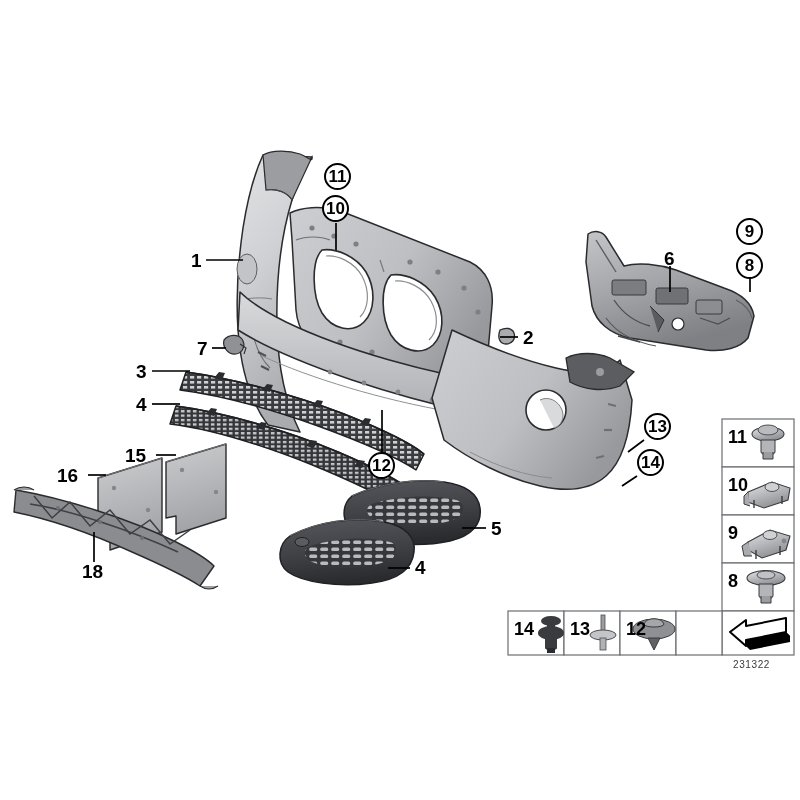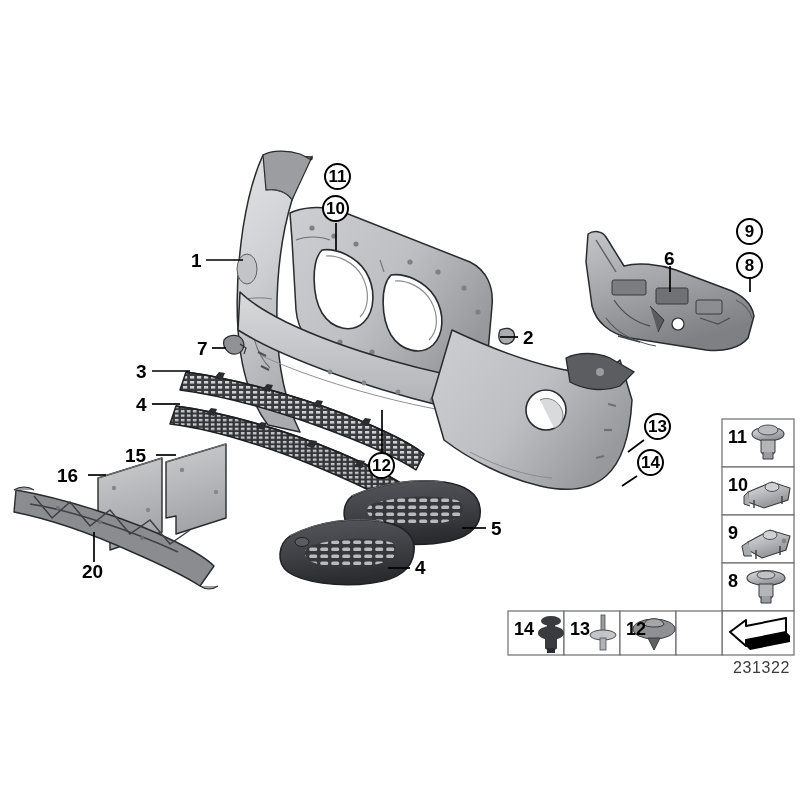--- a/index.html
+++ b/index.html
@@ -51,21 +51,21 @@
     font-weight: bold;
     font-size: 18px;
     color: #000;
     line-height: 1;
   }
   #diagram-number {
     position: absolute;
     left: 733px;
     top: 659px;
     font-family: "Liberation Sans", sans-serif;
-    font-size: 16px;
+    font-size: 10px;
     letter-spacing: 0.6px;
     color: #3a3a3a;
   }
 </style>
 </head>
 <body>
 
 <div id="sheet">
 
   <svg id="art" viewBox="0 0 800 800">
@@ -397,21 +397,21 @@
   <div class="callout plain" style="left:191px; top:251px;">1</div>
   <div class="callout plain" style="left:523px; top:328px;">2</div>
   <div class="callout plain" style="left:136px; top:362px;">3</div>
   <div class="callout plain" style="left:136px; top:395px;">4</div>
   <div class="callout plain" style="left:491px; top:519px;">5</div>
   <div class="callout plain" style="left:664px; top:249px;">6</div>
   <div class="callout plain" style="left:197px; top:339px;">7</div>
   <div class="callout plain" style="left:125px; top:446px;">15</div>
   <div class="callout plain" style="left:57px;  top:466px;">16</div>
   <div class="callout plain" style="left:415px; top:558px;">4</div>
-  <div class="callout plain" style="left:82px;  top:562px;">20</div>
+  <div class="callout plain" style="left:82px;  top:562px;">18</div>
 
   <div class="callout circled" style="left:736px; top:252px;">8</div>
   <div class="callout circled" style="left:736px; top:218px;">9</div>
   <div class="callout circled" style="left:322px; top:195px;">10</div>
   <div class="callout circled" style="left:324px; top:163px;">11</div>
   <div class="callout circled" style="left:368px; top:452px;">12</div>
   <div class="callout circled" style="left:644px; top:413px;">13</div>
   <div class="callout circled" style="left:637px; top:449px;">14</div>
 
   <div class="legend-num" style="left:728px; top:428px;">11</div>

